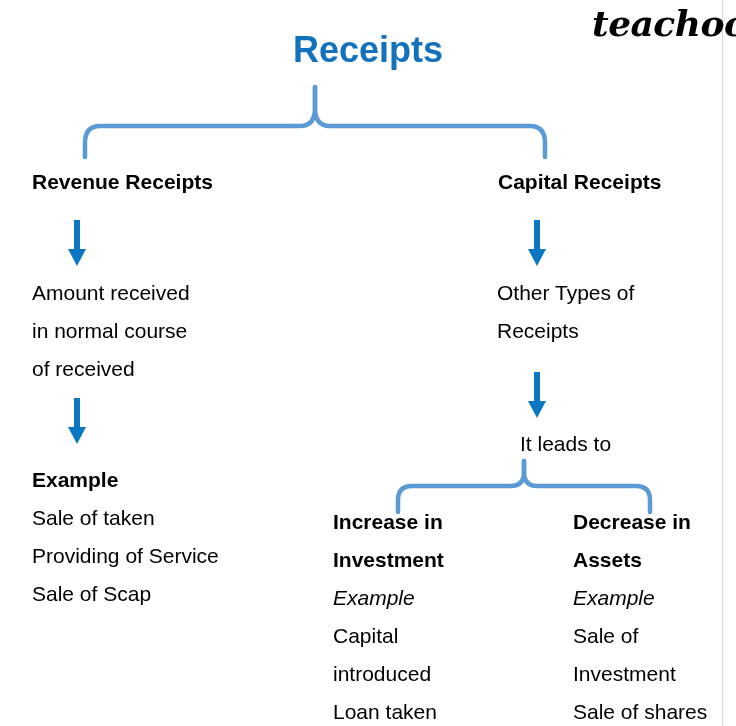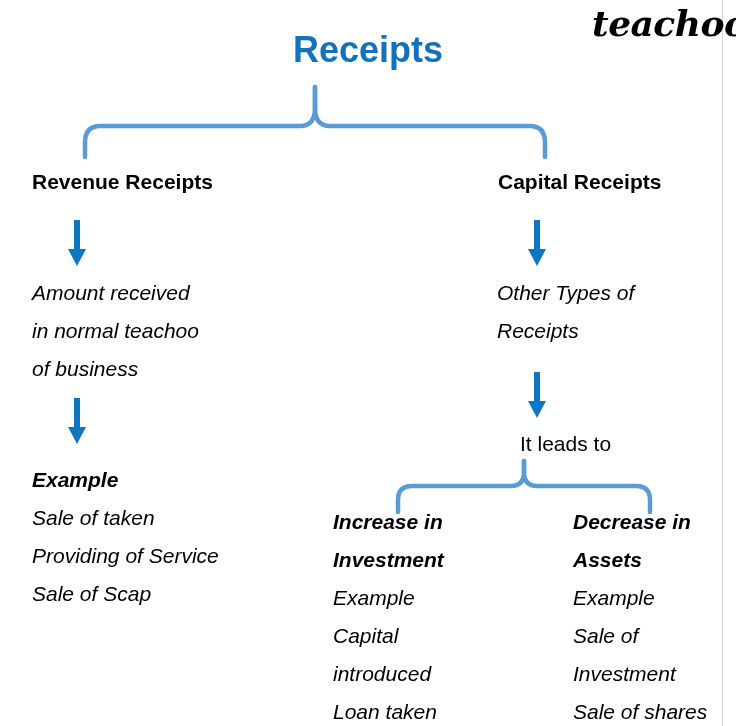--- a/index.html
+++ b/index.html
@@ -71,21 +71,20 @@
 
   .col {
     position: absolute;
     white-space: nowrap;
   }
   .col .line {
     font-size: 21px;
     line-height: 38px;
     color: #000000;
     white-space: nowrap;
-    font-style: italic;
   }
   .col .line.bold   { font-weight: 700; }
   .col .line.italic { font-style: italic; }
 
   
   .overlay {
     position: absolute;
     left: 0;
     top: 0;
     width: 736px;
@@ -154,22 +153,22 @@
                L 636 486
                Q 650 486 650 500
                L 650 512" fill="none" stroke="#5b9bd5" stroke-width="4.5" stroke-linecap="round"></path>
     </g>
   </svg>
 
   <div class="txt bold" style="left:32px; top:163px;">Revenue Receipts</div>
 
   <div class="col" style="left:32px; top:274px;">
     <div class="line">Amount received</div>
-    <div class="line">in normal teachoo</div>
-    <div class="line">of business</div>
+    <div class="line">in normal course</div>
+    <div class="line">of received</div>
   </div>
 
   <div class="col" style="left:32px; top:461px;">
     <div class="line bold">Example</div>
     <div class="line">Sale of taken</div>
     <div class="line">Providing of Service</div>
     <div class="line">Sale of Scap</div>
   </div>
 
   <div class="txt bold" style="left:492px; top:163px;margin-left:6px;">Capital Receipts</div>

